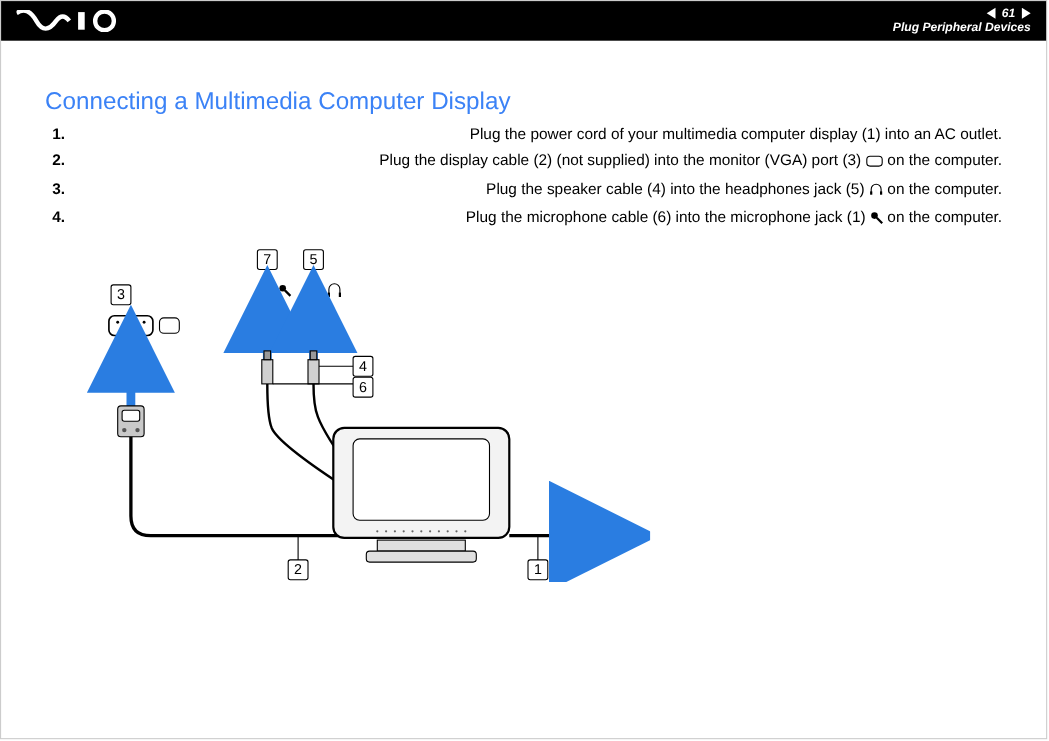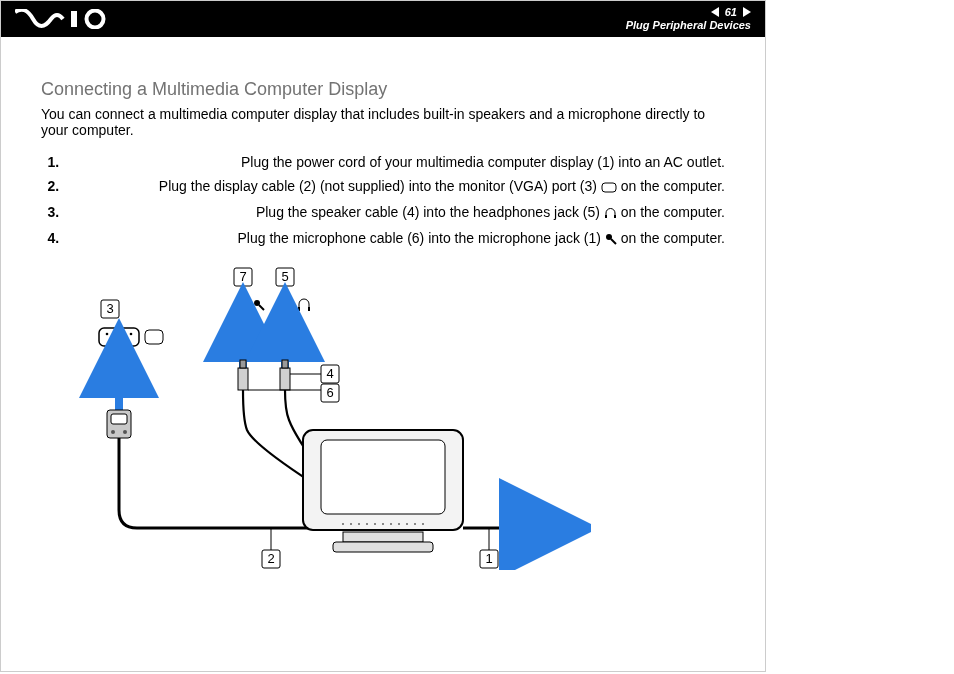--- a/index.html
+++ b/index.html
@@ -9,21 +9,21 @@
     width: 954px;
     height: 674px;
     background: #fff;
     font-family: Arial, Helvetica, sans-serif;
     font-size: 14px;
     color: #000;
     overflow: hidden;
   }
   .page {
     border: 1px solid #ccc;
-    width: 766px;
+    width: 952px;
     height: 672px;
     position: relative;
     box-sizing: border-box;
   }
 
   
   .hdr {
     background: #000;
     color: #fff;
     height: 36px;
@@ -58,22 +58,22 @@
     border-style: solid;
   }
   .arrow-left  { border-width: 5px 8px 5px 0; border-color: transparent #fff transparent transparent; }
   .arrow-right { border-width: 5px 0 5px 8px; border-color: transparent transparent transparent #fff; }
 
   
   .content {
     padding: 24px 40px 0 40px;
   }
   .h1 {
-    color: #737373;
-    font-size: 18px;
+    color: #3b82f6;
+    font-size: 22px;
     font-weight: normal;
     margin: 18px 0 6px 0;
   }
   .lede {
     margin: 0 0 14px 0;
     font-size: 14px;
   }
   .h2 {
     color: #8a8a8a;
     font-size: 17px;
@@ -124,21 +124,20 @@
         <span class="arrow arrow-right"></span>
       </div>
       <div>Plug Peripheral Devices</div>
     </div>
   </div>
 
   <div class="content">
 
     <div class="h1">Connecting a Multimedia Computer Display</div>
 
-    <p class="lede">You can connect a multimedia computer display that includes built-in speakers and a microphone directly to your computer.</p>
 
 
     <ol class="steps">
       <li>
         <span>Plug the power cord of your multimedia computer display (1) into an AC outlet.</span>
       </li>
       <li>
         <span>Plug the display cable (2) (not supplied) into the monitor (VGA) port (3) </span>
         <span class="inline-ico">
           <svg width="16" height="11" viewBox="0 0 16 11">

